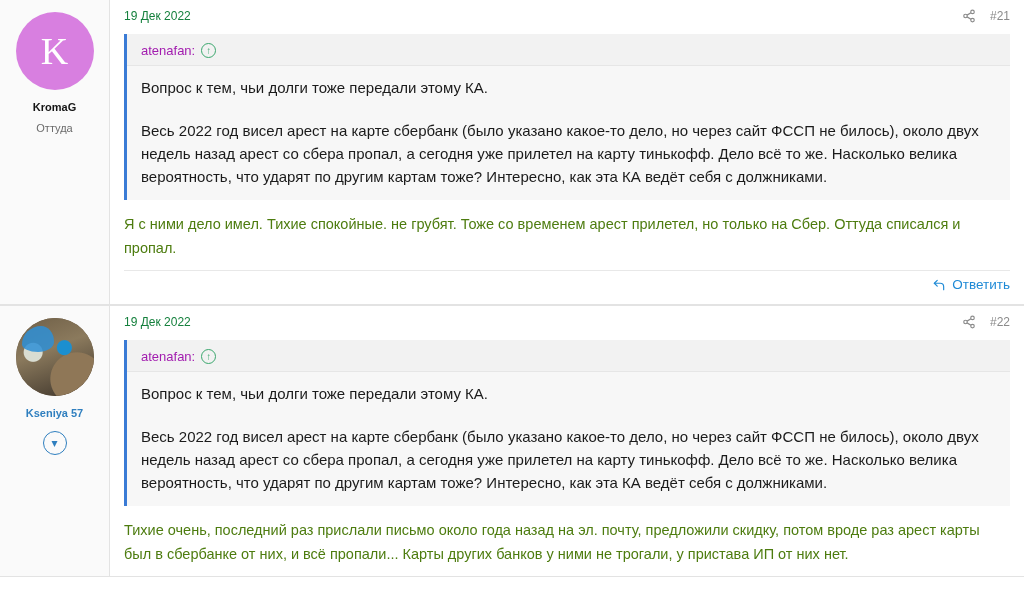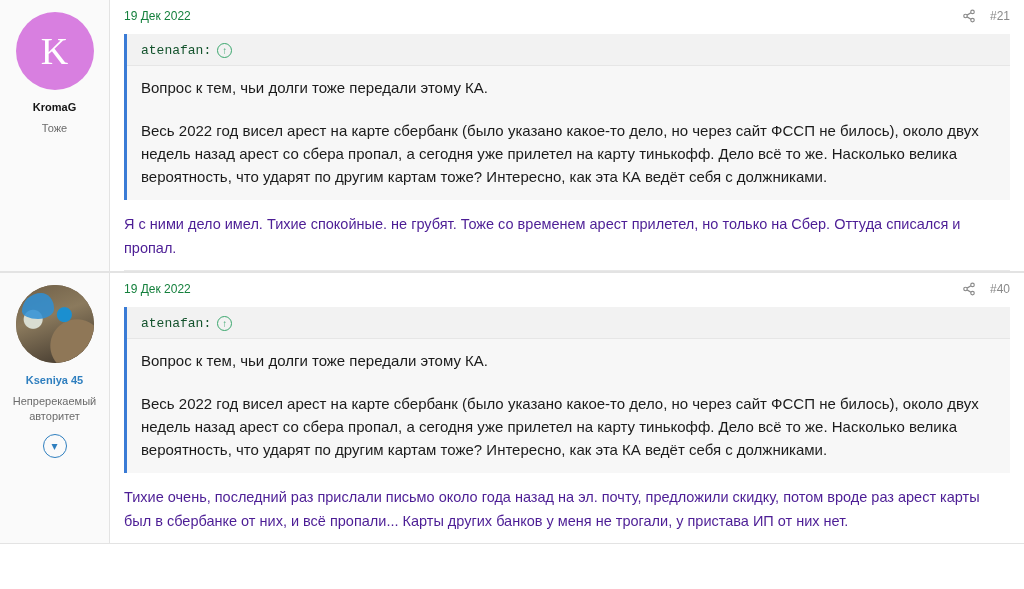--- a/index.html
+++ b/index.html
@@ -108,41 +108,41 @@
     padding: 0;
   }
   .quote-head {
     padding: 9px 14px 7px 14px;
     background: #f2f2f2;
     border-bottom: 1px solid #e6e6e6;
     font-size: 13px;
     color: #3aa76d;
     display: flex; align-items: center; gap: 6px;
   }
-  .quote-author { color: #14532d; font-family: Liberation Mono, monospace; }
+  .quote-author { color: #a21caf; }
   .quote-arrow {
     display: inline-flex; align-items: center; justify-content: center;
     width: 15px; height: 15px;
     border: 1.3px solid #3aa76d; border-radius: 50%;
     color: #3aa76d; font-size: 10px; line-height: 1;
   }
   .quote-body {
     padding: 10px 14px 12px 14px;
     font-size: 15px;
     line-height: 23px;
     color: #1b1b1b;
     background: #f7f7f7;
   }
   .quote-body p { margin: 0; }
   .quote-body p + p { margin-top: 20px; }
 
   .post-text {
     font-size: 14.5px;
     line-height: 24px;
-    color: #4c1d95;
+    color: #4d7c0f;
     padding: 2px 0 10px 0;
   }
   .post-text p { margin: 0; }
 
   .post-footer {
     display: flex; justify-content: flex-end; align-items: center;
     padding: 6px 14px 12px 14px;
   }
   .reply-btn {
     display: inline-flex; align-items: center; gap: 6px;
@@ -159,21 +159,21 @@
 <div class="page">
 
   <div class="post">
     <div class="author-col">
       <div class="avatar-wrap">
         <div class="avatar letter">
           <span>K</span>
         </div>
       </div>
       <div class="author-name">KromaG</div>
-      <div class="author-title">Тоже</div>
+      <div class="author-title">Оттуда</div>
     </div>
 
     <div class="body-col">
       <div class="post-head">
         <span class="post-date">19 Дек 2022</span>
         <span class="head-right">
           <span class="share-icon">
             <svg width="14" height="14" viewBox="0 0 24 24" fill="none" stroke="currentColor" stroke-width="2">
               <circle cx="18" cy="5" r="3"></circle>
                 <circle cx="6" cy="12" r="3"></circle>
@@ -198,64 +198,74 @@
           </div>
         </div>
 
         <div class="post-text">
           <p>Я с ними дело имел. Тихие спокойные. не грубят. Тоже со временем арест прилетел, но только на Сбер. Оттуда списался и пропал.</p>
         </div>
       </div>
 
       <div class="sep-line"></div>
 
+      <div class="post-footer">
+        <span class="reply-btn">
+          <span class="reply-icon">
+            <svg width="14" height="14" viewBox="0 0 24 24" fill="none" stroke="currentColor" stroke-width="2" stroke-linecap="round" stroke-linejoin="round">
+              <polyline points="9 14 4 9 9 4"></polyline>
+                <path d="M20 20v-5a6 6 0 0 0-6-6H4"></path>
+            </svg>
+          </span>
+          <span>Ответить</span>
+        </span>
+      </div>
     </div>
   </div>
 
   <div class="post">
     <div class="author-col">
       <div class="avatar-wrap">
         <div class="avatar photo">
           <span class="cat"></span>
         </div>
       </div>
-      <div class="author-name link">Kseniya 45</div>
-      <div class="author-title">Непререкаемый авторитет</div>
+      <div class="author-name link">Kseniya 57</div>
       <div class="rank-icon">▾</div>
     </div>
 
     <div class="body-col">
       <div class="post-head">
         <span class="post-date">19 Дек 2022</span>
         <span class="head-right">
           <span class="share-icon">
             <svg width="14" height="14" viewBox="0 0 24 24" fill="none" stroke="currentColor" stroke-width="2">
               <circle cx="18" cy="5" r="3"></circle>
                 <circle cx="6" cy="12" r="3"></circle>
                 <circle cx="18" cy="19" r="3"></circle>
               <line x1="8.6" y1="10.5" x2="15.4" y2="6.5"></line>
                 <line x1="8.6" y1="13.5" x2="15.4" y2="17.5"></line>
             </svg>
           </span>
-          <span class="post-number">#40</span>
+          <span class="post-number">#22</span>
         </span>
       </div>
 
       <div class="post-content">
         <div class="quote">
           <div class="quote-head">
             <span class="quote-author">atenafan:</span>
             <span class="quote-arrow">↑</span>
           </div>
           <div class="quote-body">
             <p>Вопрос к тем, чьи долги тоже передали этому КА.</p>
             <p>Весь 2022 год висел арест на карте сбербанк (было указано какое-то дело, но через сайт ФССП не билось), около двух недель назад арест со сбера пропал, а сегодня уже прилетел на карту тинькофф. Дело всё то же. Насколько велика вероятность, что ударят по другим картам тоже? Интересно, как эта КА ведёт себя с должниками.</p>
           </div>
         </div>
 
         <div class="post-text">
-          <p>Тихие очень, последний раз прислали письмо около года назад на эл. почту, предложили скидку, потом вроде раз арест карты был в сбербанке от них, и всё пропали... Карты других банков у меня не трогали, у пристава ИП от них нет.</p>
+          <p>Тихие очень, последний раз прислали письмо около года назад на эл. почту, предложили скидку, потом вроде раз арест карты был в сбербанке от них, и всё пропали... Карты других банков у ними не трогали, у пристава ИП от них нет.</p>
         </div>
       </div>
     </div>
   </div>
 
 </div>
 
 </body></html>

